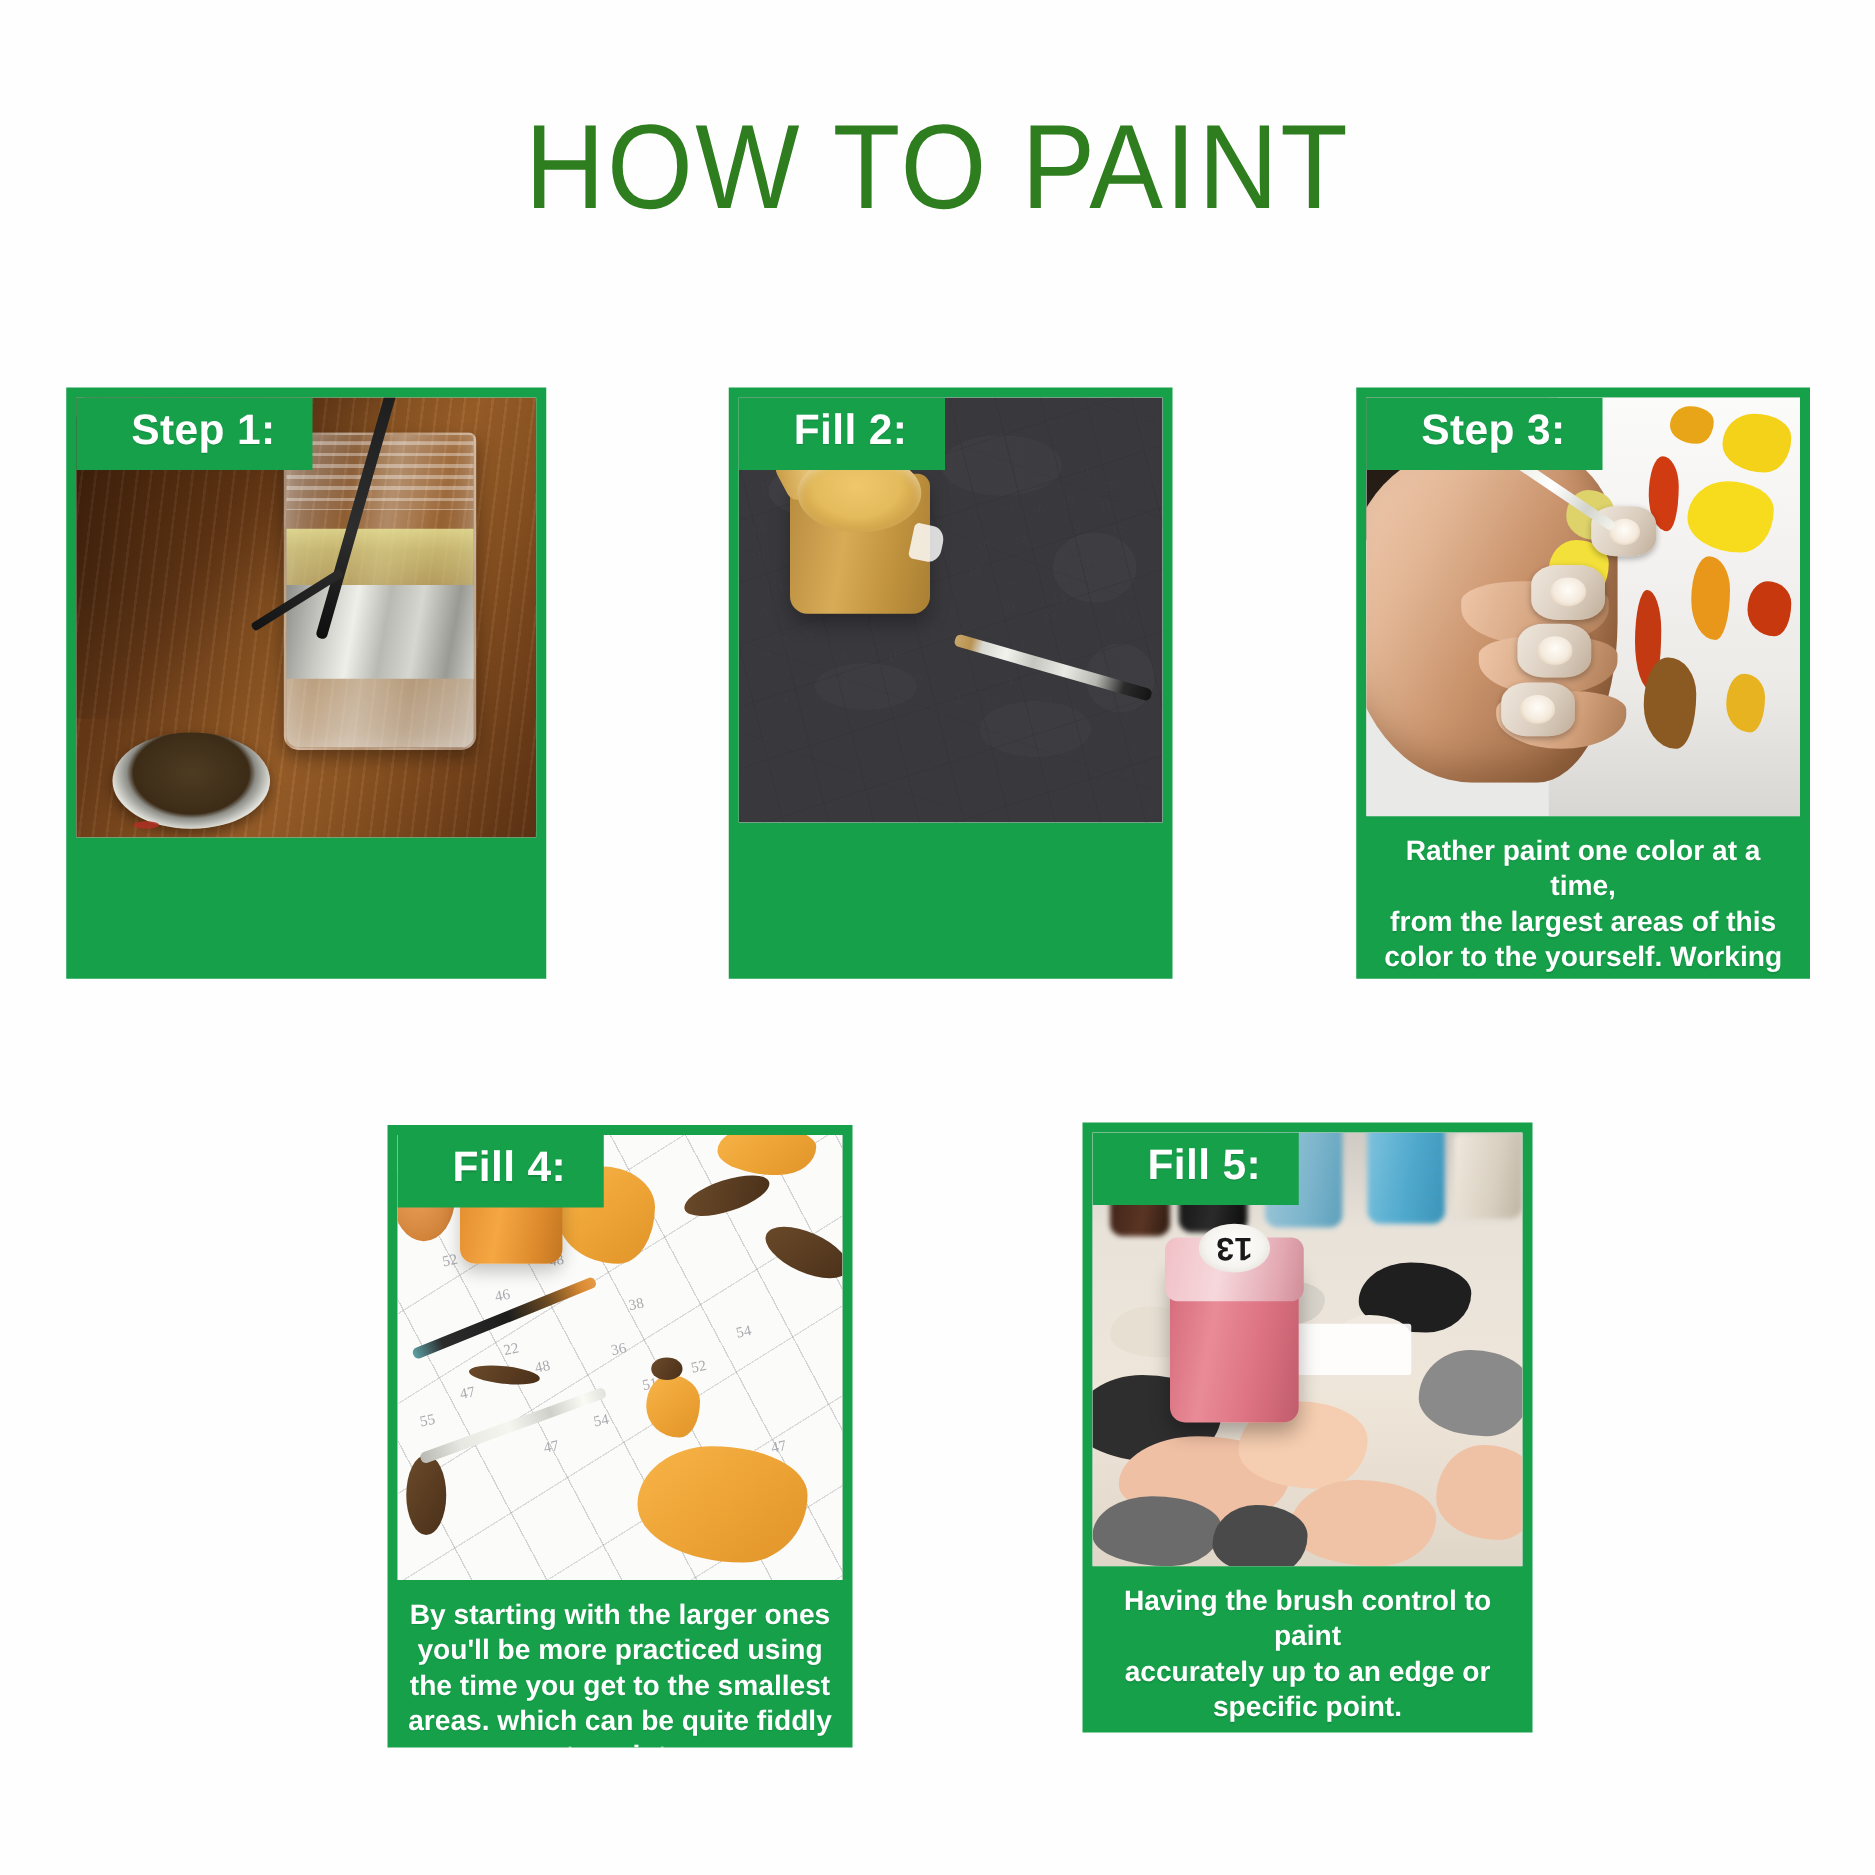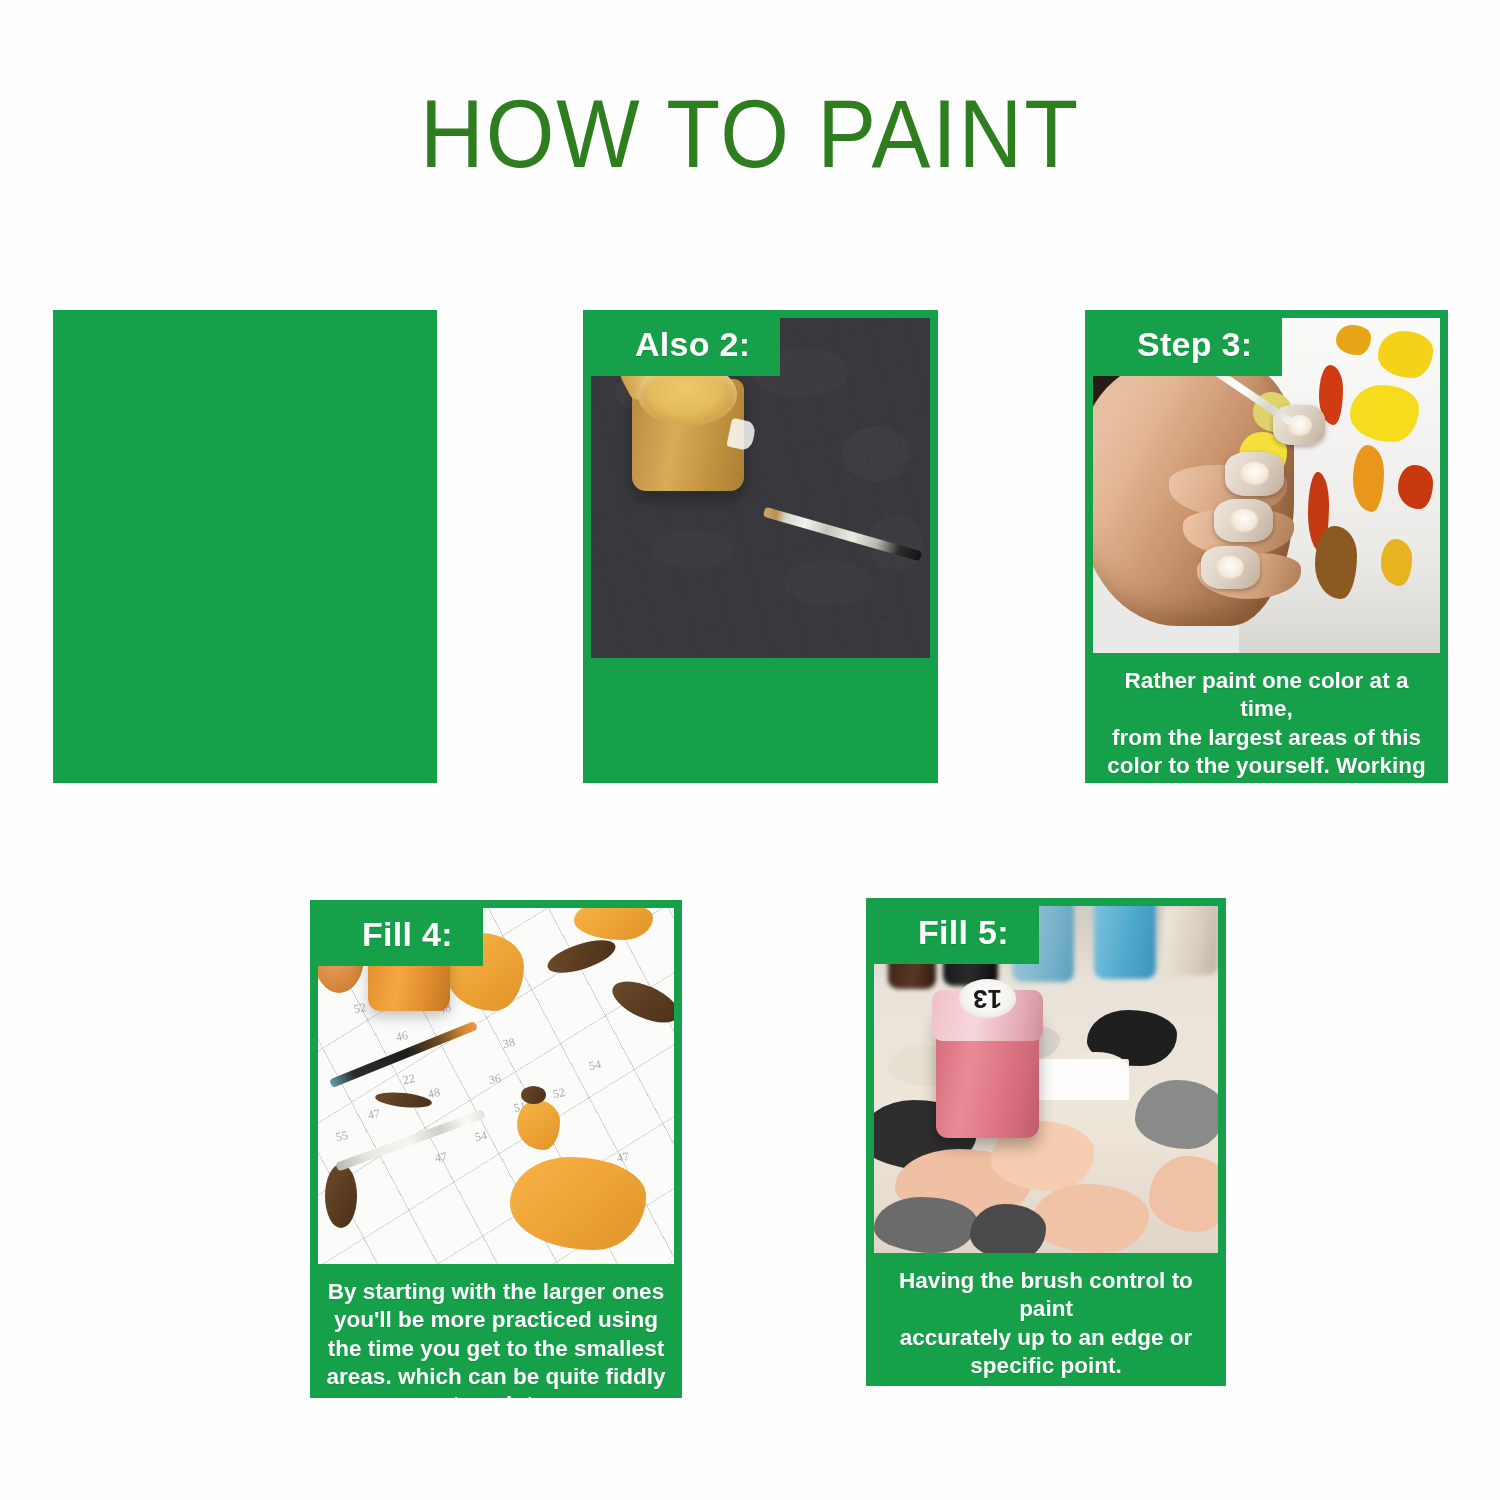--- a/index.html
+++ b/index.html
@@ -394,20 +394,37 @@
   }
 </style>
 </head>
 <body>
 
 <div id="page">
 
   <div class="page-title">HOW TO PAINT</div>
 
   <div class="card" style="left:53px; top:310px; width:384px; height:473px;">
+    <div class="card-photo-wrap" style="height:352px;">
+      <div class="card-photo p1">
+        <div class="p1-shadow"></div>
+        <div class="p1-grain"></div>
+        <div class="p1-jar">
+          <div class="p1-jar-rings"></div>
+          <div class="p1-water"></div>
+          <div class="p1-metal"></div>
+        </div>
+        <div class="p1-brush"></div>
+        <div class="p1-brush2"></div>
+        <div class="p1-lid">
+          <div class="p1-lid-red"></div>
+        </div>
+      </div>
+      <div class="step-badge">Step 1:</div>
+    </div>
   </div>
 
   <div class="card" style="left:583px; top:310px; width:355px; height:473px;">
     <div class="card-photo-wrap" style="height:340px;">
       <div class="card-photo p2">
         <div class="pbn-lines"></div>
         <div class="pbn-blobs"></div>
         <div class="pbn-nums">
           <span style="left:5%;top:19%">16</span>
             <span style="left:20%;top:24%">17</span>
@@ -468,21 +485,21 @@
         </div>
         <div class="p2-pot">
           <div class="p2-lid"></div>
           <div class="p2-tab"></div>
           <div class="p2-pot-top">
               <div class="p2-pot-gloss"></div>
             </div>
         </div>
         <div class="p2-brush"></div>
       </div>
-      <div class="step-badge">Also 2:</div>
+      <div class="step-badge">Fill 2:</div>
     </div>
   </div>
 
   <div class="card" style="left:1085px; top:310px; width:363px; height:473px;">
     <div class="card-photo-wrap" style="height:335px;">
       <div class="card-photo p3">
         <div class="p3-canvas"></div>
 
         <div class="p3-splat" style="right:2%;  top:4%;  width:16%; height:14%; background:#f4d21a;"></div>
         <div class="p3-splat" style="right:20%; top:2%;  width:10%; height:9%;  background:#e8a517;"></div>

